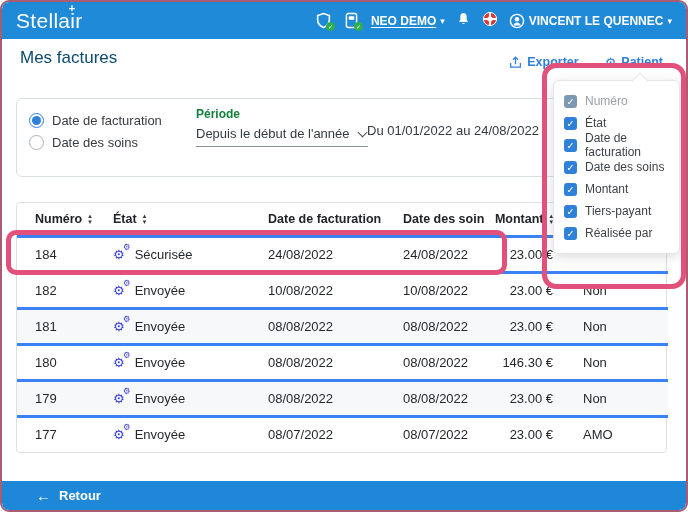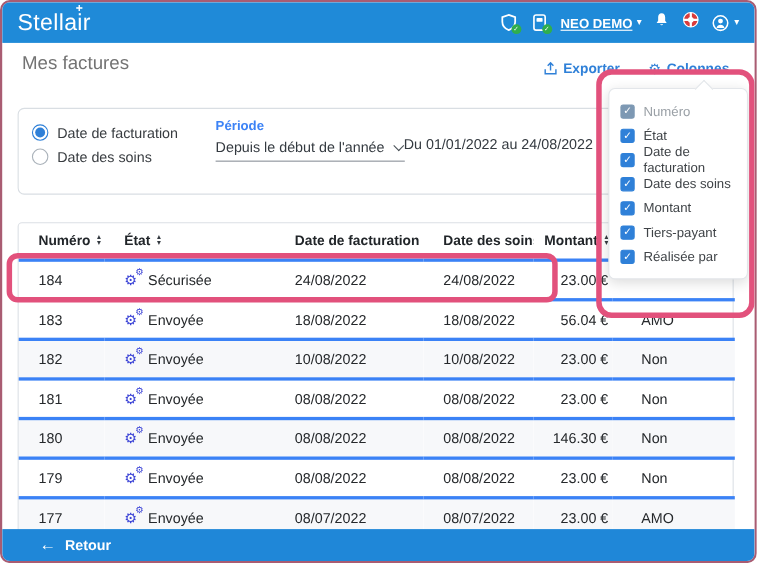--- a/index.html
+++ b/index.html
@@ -12,34 +12,34 @@
   .logo .sparkle { position:absolute; top:-7px; right:7px; font-size:11px; font-weight:700; }
   .topbar-right { margin-left:auto; display:flex; align-items:center; gap:11px; }
   .ic-badge { position:relative; display:inline-flex; }
   .badge { position:absolute; right:-3px; bottom:-2px; width:9px; height:9px; background:#2fae4e; border-radius:50%; display:flex; align-items:center; justify-content:center; font-size:6px; color:#fff; line-height:1; }
   .tb-link { display:flex; align-items:center; gap:4px; font-size:12px; font-weight:700; cursor:pointer; white-space:nowrap; }
   .tb-link .lbl { text-decoration:underline; text-underline-offset:2px; }
   .tb-user .lbl { text-decoration:none; }
   .caret { font-size:9px; }
 
   
-  .page-title { position:absolute; left:18px; top:46px; font-size:17px; font-weight:500; color:#737373; }
+  .page-title { position:absolute; left:18px; top:46px; font-size:17px; font-weight:500; color:#0c4a6e; }
   .actions { position:absolute; top:53px; right:23px; display:flex; gap:26px; z-index:2;font-weight:bold; }
   .action { display:flex; align-items:center; gap:5px; color:#2f80d8; font-size:12.5px; cursor:pointer; }
   .gear-glyph { font-size:13px; line-height:1; }
 
   
   .filter-card { position:absolute; left:14px; top:96px; width:651px; height:79px; background:#fff; border:1px solid #d9dee3; border-radius:6px; }
   .radio-group { position:absolute; left:12px; top:14px; display:flex; flex-direction:column; gap:7px; }
   .radio-row { display:flex; align-items:center; gap:8px; font-size:13px; color:#383c40; cursor:pointer; }
   .radio { width:15px; height:15px; border-radius:50%; border:1px solid #aab2ba; background:#fff; position:relative; flex:0 0 auto; }
   .radio.selected { border-color:#2f80d8; }
   .radio.selected::after { content:""; position:absolute; left:2px; top:2px; width:9px; height:9px; border-radius:50%; background:#2f80d8; }
   .periode { position:absolute; left:179px; top:8px; }
-  .periode-label { font-size:12px; font-weight:700; color:#3b82f6; }
+  .periode-label { font-size:12px; font-weight:700; color:#15803d; }
   .select { margin-top:3px; width:172px; display:flex; align-items:center; justify-content:space-between; border-bottom:1px solid #8a9199; padding:2px 2px 5px 0; font-size:13px; color:#343a40; cursor:pointer; }
   .chev { width:7px; height:7px; border-right:1.6px solid #495057; border-bottom:1.6px solid #495057; transform:rotate(45deg); margin-bottom:3px; }
   .range-text { position:absolute; left:350px; top:24px; font-size:13px; color:#343a40; }
 
   
   .tablewrap { position:absolute; left:14px; top:200px; width:651px; border:1px solid #dce0e5; border-radius:4px; background:#fff; z-index:1; }
   table { width:100%; border-collapse:collapse; table-layout:fixed; }
   th { height:33px; text-align:left; font-size:12.5px; font-weight:700; color:#212529; padding-left:18px; white-space:nowrap; overflow:hidden; }
   .th-inner { display:flex; align-items:center; gap:6px; }
   .th-right .th-inner { justify-content:flex-end; }
@@ -113,37 +113,38 @@
           <circle cx="8" cy="8" r="2.6" fill="#fff"></circle>
           <circle cx="8" cy="8" r="6.6" fill="none" stroke="#fff" stroke-width="1"></circle>
         </svg>
       </span>
       <span class="tb-link tb-user">
         <svg width="16" height="16" viewBox="0 0 16 16">
           <circle cx="8" cy="8" r="6.6" fill="none" stroke="#fff" stroke-width="1.4"></circle>
           <circle cx="8" cy="6.2" r="2.2" fill="#fff"></circle>
           <path d="M4.3 12.4 C4.9 10.3 6.3 9.4 8 9.4 C9.7 9.4 11.1 10.3 11.7 12.4" fill="#fff"></path>
         </svg>
+        <span class="lbl">VINCENT LE QUENNEC</span>
         <span class="caret">▾</span>
       </span>
     </div>
   </header>
 
   <h1 class="page-title">Mes factures</h1>
   <div class="actions">
     <span class="action">
       <svg width="13" height="13" viewBox="0 0 16 16">
         <path d="M8 10 V1.8 M4.8 4.6 L8 1.4 L11.2 4.6" fill="none" stroke="#2f80d8" stroke-width="1.6"></path>
         <path d="M2 8.6 V13.6 H14 V8.6" fill="none" stroke="#2f80d8" stroke-width="1.6"></path>
       </svg>
       <span>Exporter</span>
     </span>
     <span class="action">
       <span class="gear-glyph">⚙</span>
-      <span>Colonnes</span>
+      <span>Patient</span>
     </span>
   </div>
 
   <section class="filter-card">
     <div class="radio-group">
       <label class="radio-row">
         <span class="radio selected"></span>
         <span>Date de facturation</span>
       </label>
       <label class="radio-row">
@@ -220,28 +221,20 @@
       <tbody>
         <tr>
           <td>184</td>
           <td><span class="cogs"><span class="gear-big">⚙</span><span class="gear-small">⚙</span></span><span>Sécurisée</span></td>
           <td>24/08/2022</td>
           <td>24/08/2022</td>
           <td class="amount">23.00 €</td>
           <td class="third"></td>
         </tr>
         <tr>
-          <td>183</td>
-          <td><span class="cogs"><span class="gear-big">⚙</span><span class="gear-small">⚙</span></span><span>Envoyée</span></td>
-          <td>18/08/2022</td>
-          <td>18/08/2022</td>
-          <td class="amount">56.04 €</td>
-          <td class="third">AMO</td>
-        </tr>
-        <tr>
           <td>182</td>
           <td><span class="cogs"><span class="gear-big">⚙</span><span class="gear-small">⚙</span></span><span>Envoyée</span></td>
           <td>10/08/2022</td>
           <td>10/08/2022</td>
           <td class="amount">23.00 €</td>
           <td class="third">Non</td>
         </tr>
         <tr>
           <td>181</td>
           <td><span class="cogs"><span class="gear-big">⚙</span><span class="gear-small">⚙</span></span><span>Envoyée</span></td>

